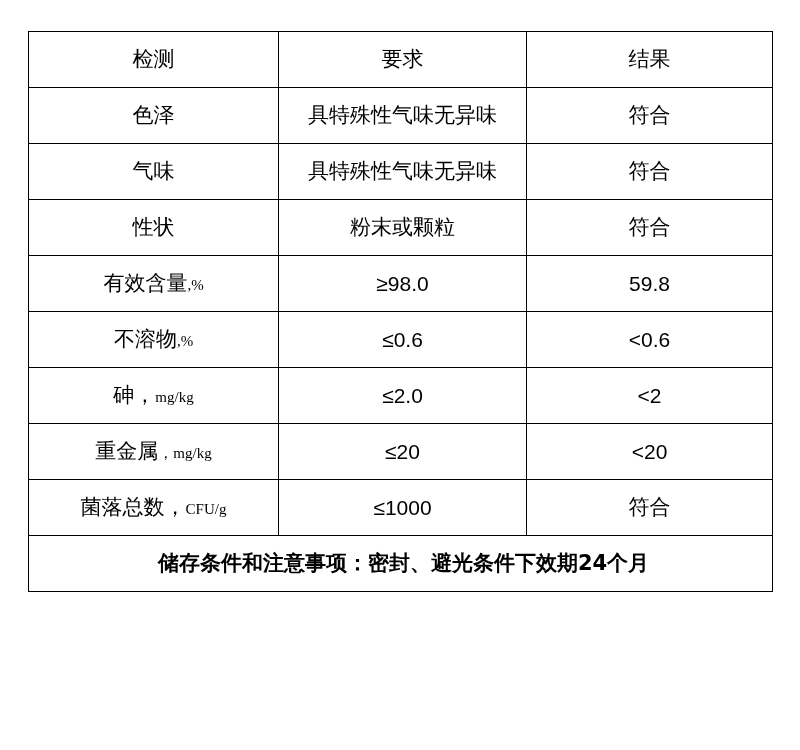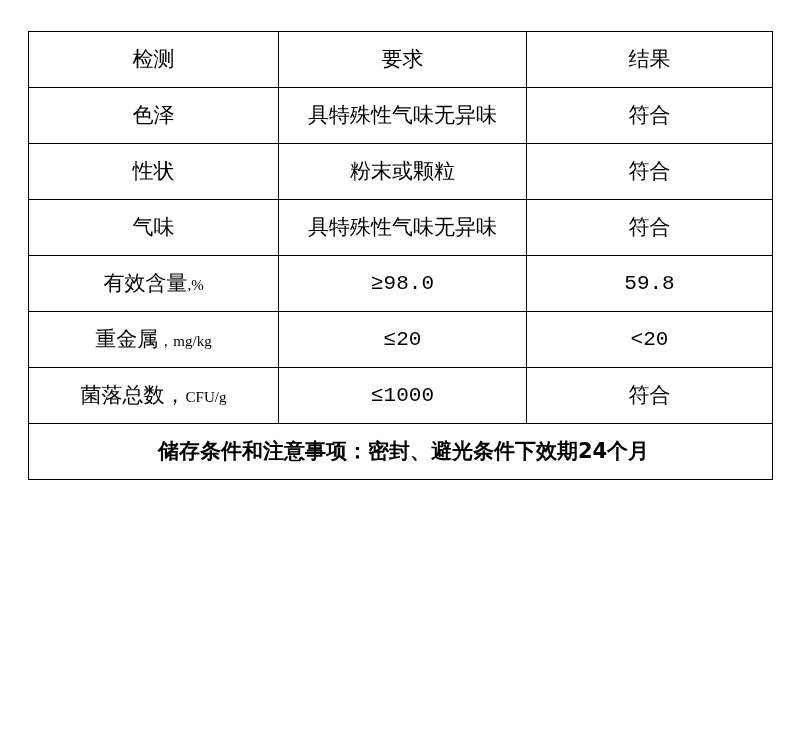--- a/index.html
+++ b/index.html
@@ -39,21 +39,21 @@
   table.spec col.c3 { width: 246px; }
 
   .unit {
     font-size: 15px;
   }
   .cjk {
     font-family: "DejaVu Sans", "Liberation Sans", sans-serif;
     text-align: center;
   }
   .num {
-    font-family: Liberation Mono, monospace;
+    font-family: Liberation Sans, sans-serif;
     font-size: 21px;
   }
   .footer-row td {
     height: 44px;
     text-align: left;
     font-size: 18px;
   }
   .footer-inner {
     padding-left: 6px;
     font-family: "DejaVu Sans", "Liberation Sans", sans-serif;
@@ -79,39 +79,49 @@
         <td class="cjk">结果</td>
       </tr>
 
       <tr>
         <td><span class="cjk">色泽</span></td>
         <td class="cjk">具特殊性气味无异味</td>
         <td class="cjk">符合</td>
       </tr>
 
       <tr>
-        <td><span class="cjk">性状</span></td>
-        <td class="cjk">粉末或颗粒</td>
+        <td><span class="cjk">气味</span></td>
+        <td class="cjk">具特殊性气味无异味</td>
         <td class="cjk">符合</td>
       </tr>
 
       <tr>
-        <td><span class="cjk">气味</span></td>
-        <td class="cjk">具特殊性气味无异味</td>
+        <td><span class="cjk">性状</span></td>
+        <td class="cjk">粉末或颗粒</td>
         <td class="cjk">符合</td>
       </tr>
 
       <tr>
         <td><span class="cjk">有效含量</span><span class="unit">,%</span></td>
         <td class="num">≥98.0</td>
         <td class="num">59.8</td>
       </tr>
 
 
+      <tr>
+        <td><span class="cjk">不溶物</span><span class="unit">,%</span></td>
+        <td class="num">≤0.6</td>
+        <td class="num">&lt;0.6</td>
+      </tr>
 
+      <tr>
+        <td><span class="cjk">砷，</span><span class="unit">mg/kg</span></td>
+        <td class="num">≤2.0</td>
+        <td class="num">&lt;2</td>
+      </tr>
 
 
       <tr>
         <td><span class="cjk">重金属</span><span class="unit">，mg/kg</span></td>
         <td class="num">≤20</td>
         <td class="num">&lt;20</td>
       </tr>
 
       <tr>
         <td><span class="cjk">菌落总数，</span><span class="unit">CFU/g</span></td>

